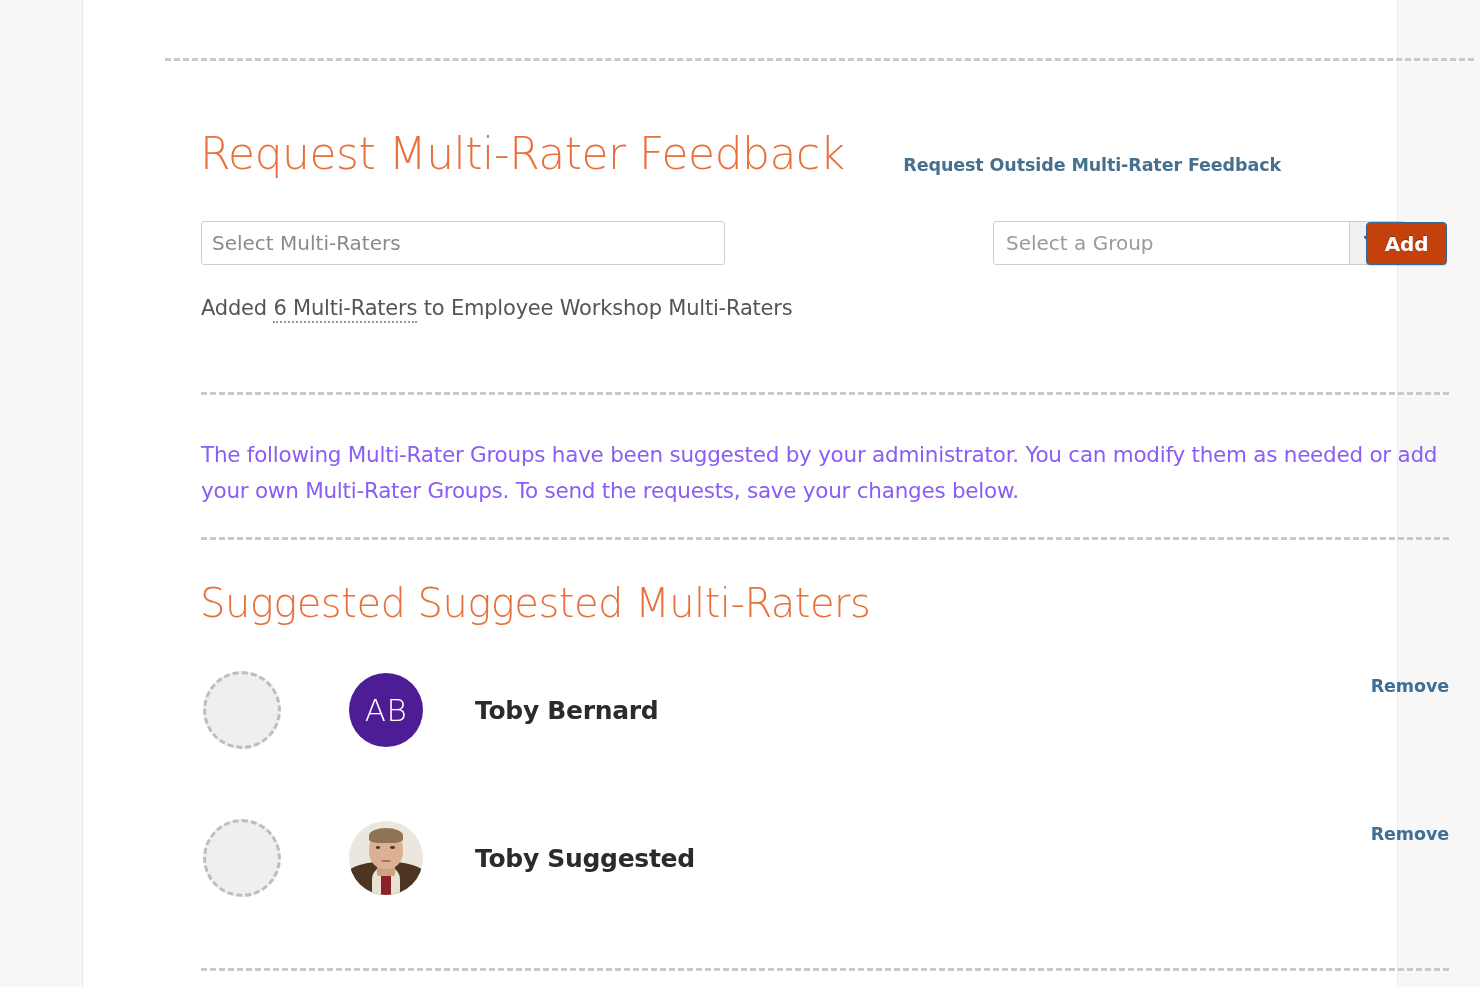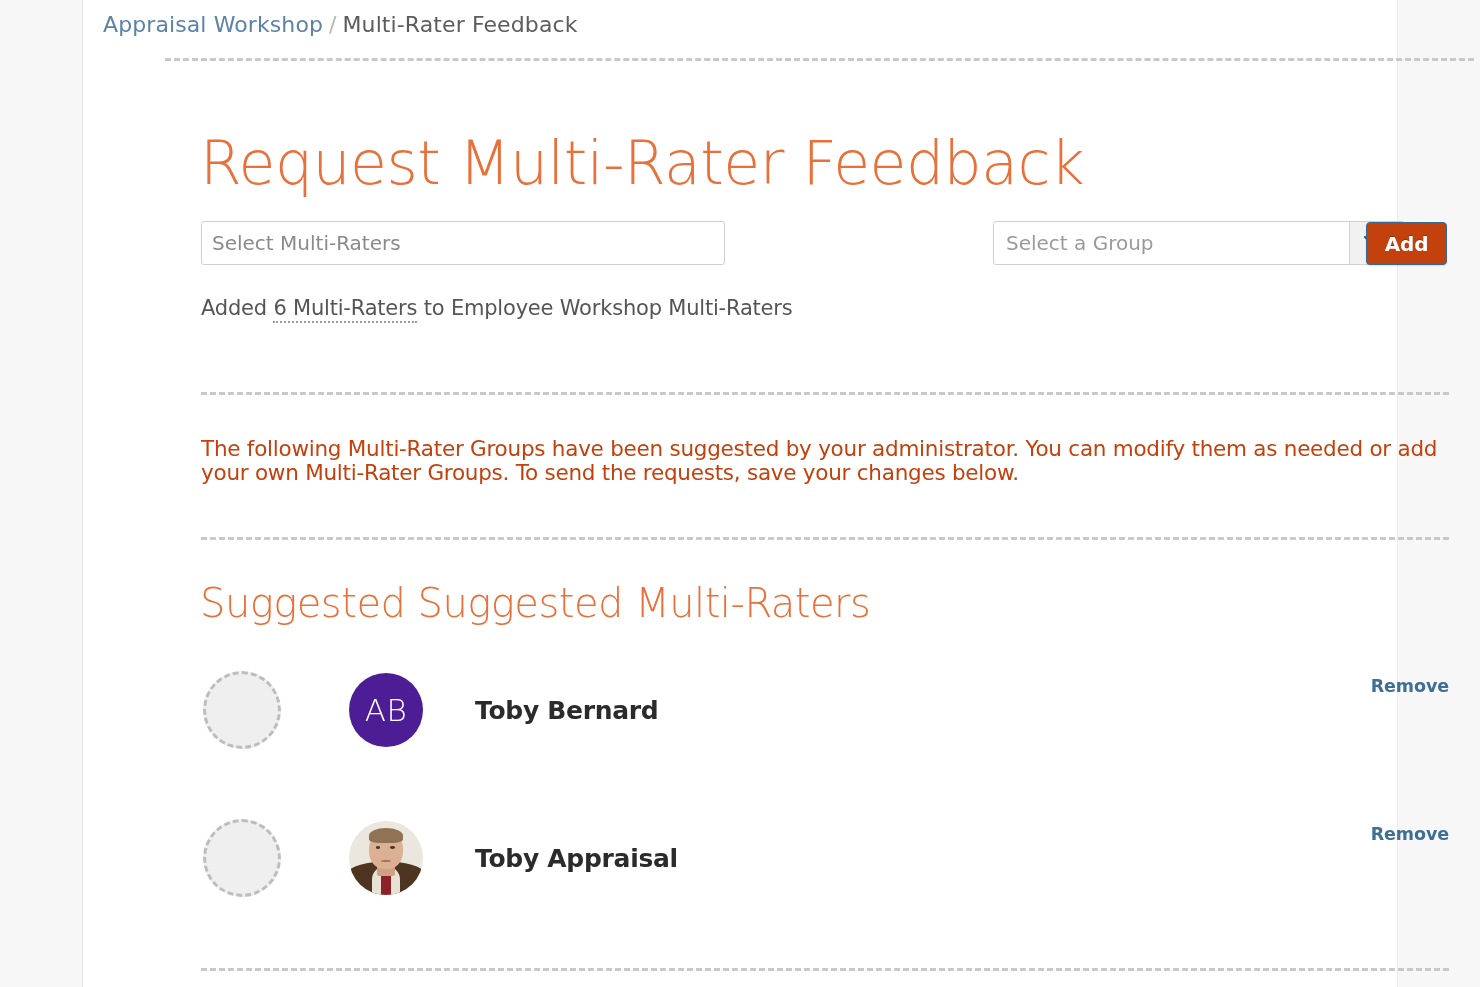--- a/index.html
+++ b/index.html
@@ -80,21 +80,21 @@
     position: absolute;
     color: #e8703a;
     font-family: "DejaVu Sans", "Liberation Sans", sans-serif;
     font-weight: 300;
     letter-spacing: -0.5px;
     white-space: nowrap;
   }
   .title-main {
     left: 117px;
     top: 128px;
-    font-size: 60px;
+    font-size: 44px;
     text-align: right;
   }
   .title-group {
     left: 117px;
     top: 580px;
     font-size: 40px;
   }
   .outside-link {
     position: absolute;
     right: 116px;
@@ -189,22 +189,22 @@
     border-bottom: 2px dotted #9b9b9b;
     padding-bottom: 1px;
   }
   
   .instructions {
     position: absolute;
     left: 118px;
     top: 437px;
     width: 1250px;
     font-size: 21.5px;
-    line-height: 24px;
-    color: #c2410c;
+    line-height: 36px;
+    color: #8b5cf6;
     letter-spacing: -0.25px;
   }
   
   .rater-row {
     position: absolute;
     left: 118px;
     width: 1250px;
     height: 120px;
     display: flex;
     align-items: center;
@@ -333,25 +333,23 @@
     letter-spacing: -0.1px;
     cursor: pointer;
   }
 </style>
 </head>
 <body>
 
 <div id="page">
   <div class="content-panel">
 
-    <div class="breadcrumb">
-      <span class="crumb-link">Appraisal Workshop</span><span class="crumb-sep">/</span><span class="crumb-current">Multi-Rater Feedback</span>
-    </div>
 
     <div class="section-title title-main">Request Multi-Rater Feedback</div>
+    <div class="outside-link">Request Outside Multi-Rater Feedback</div>
 
     <input class="multirater-input" type="text" placeholder="Select Multi-Raters" style="">
 
     <div class="group-select-wrap">
       <div class="group-select-value">Select a Group</div>
       <div class="group-select-arrow">
         <svg width="30" height="18" viewBox="0 0 30 18" aria-hidden="true">
           <polyline points="3,3 15,15 27,3" fill="none" stroke="#545454" stroke-width="2.2" stroke-linecap="round" stroke-linejoin="round"></polyline>
         </svg>
       </div>
@@ -387,18 +385,18 @@
         <div class="ph-shoulders"></div>
         <div class="ph-shirt"></div>
         <div class="ph-tie"></div>
         <div class="ph-neck"></div>
         <div class="ph-face"></div>
         <div class="ph-hair"></div>
         <div class="ph-eye ph-eye-l"></div>
         <div class="ph-eye ph-eye-r"></div>
         <div class="ph-mouth"></div>
       </div>
-      <div class="rater-name">Toby Appraisal</div>
+      <div class="rater-name">Toby Suggested</div>
       <div class="remove-link">Remove</div>
     </div>
 
   </div>
 </div>
 
 </body></html>

